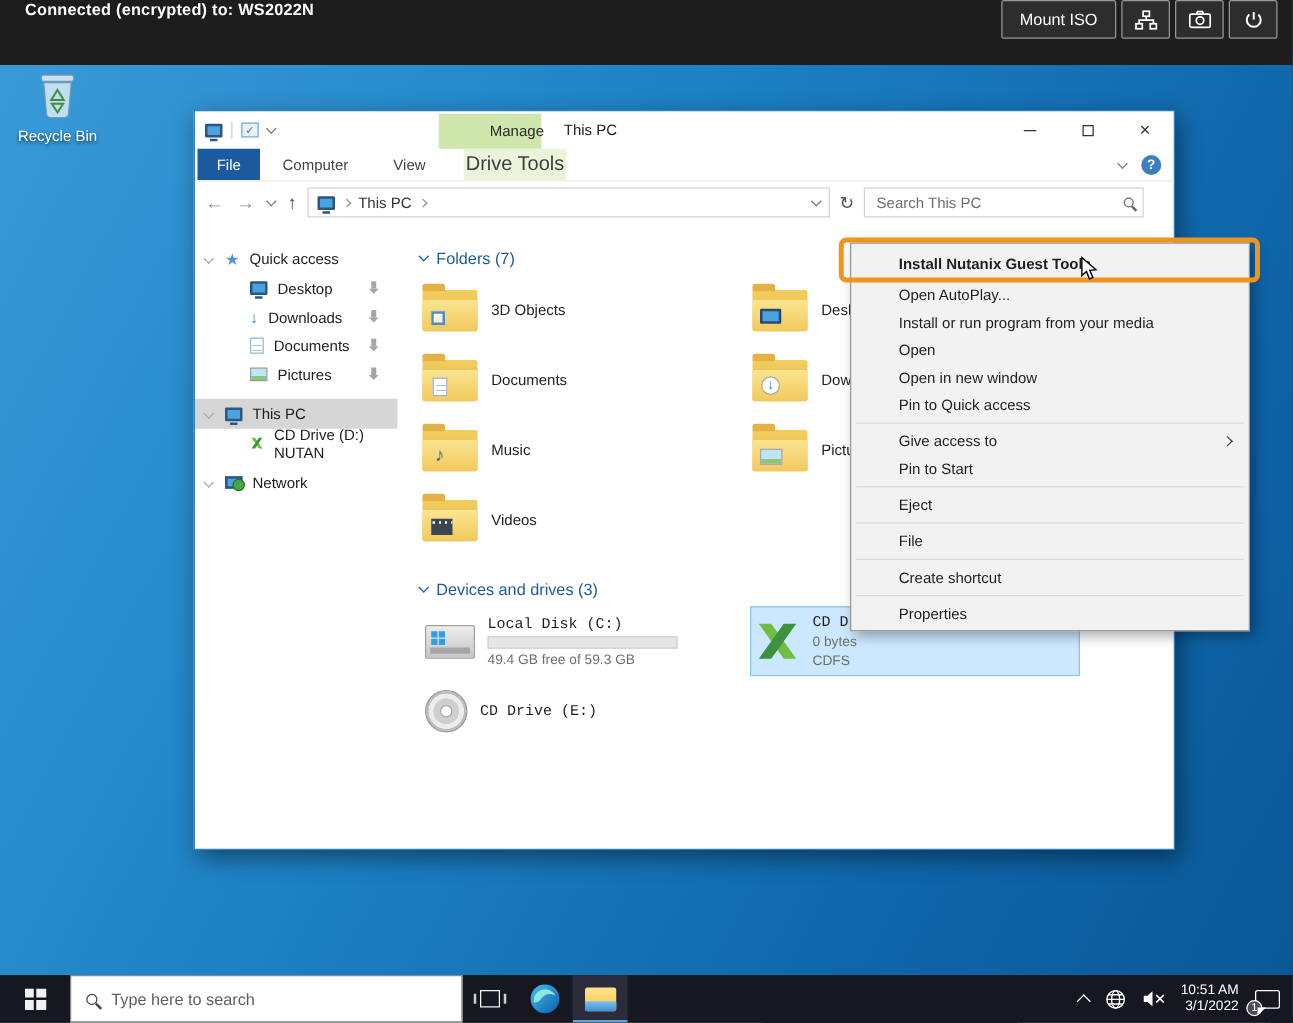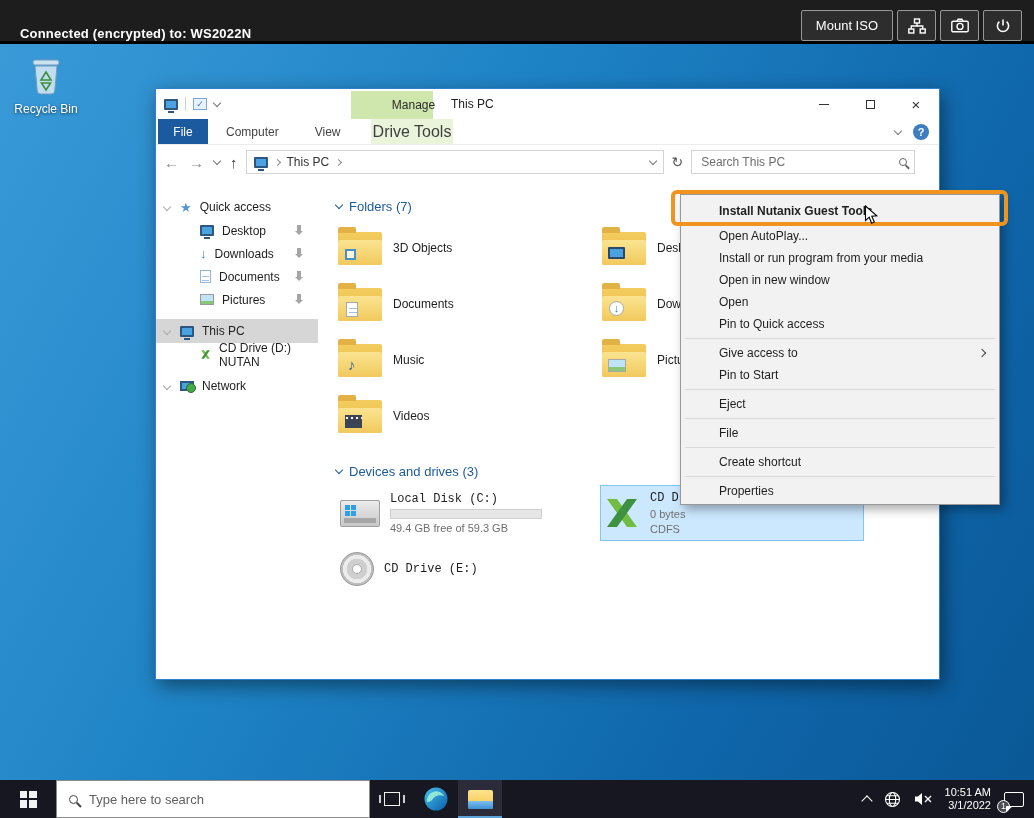--- a/index.html
+++ b/index.html
@@ -1,21 +1,21 @@
 <!DOCTYPE html>
 <html><head>
 <meta charset="utf-8">
 <style>
   html,body{margin:0;padding:0;width:1034px;height:818px;overflow:hidden;
     font-family:"Liberation Sans",sans-serif;background:#000;}
   *{box-sizing:border-box;}
 
   
-  #console-bar{position:absolute;top:0;left:0;width:1034px;height:41px;background:#1d1d1d;
-    display:flex;align-items:flex-end;justify-content:space-between;padding:0 12px;z-index:30;}
+  #console-bar{position:absolute;top:0;left:0;width:1034px;height:52px;background:#1d1d1d;
+    display:flex;align-items:flex-start;justify-content:space-between;padding:0 12px;z-index:30;}
   .console-title{color:#fff;font-size:13px;font-weight:bold;letter-spacing:.2px;padding-left:8px;}
   .console-actions{display:flex;align-items:center;gap:4px;}
   .console-btn{height:31px;background:#2d2d2d;border:1px solid #979797;color:#fff;font-size:13px;
     display:flex;align-items:center;justify-content:center;padding:0 14px;border-radius:2px;cursor:default;}
   .icon-btn{width:39px;padding:0;}
 
   
   #desktop{position:absolute;top:44px;left:0;width:1034px;height:736px;
     background:linear-gradient(118deg,#3a9ad8 0%,#1e83c5 38%,#0f66aa 75%,#0a5896 100%);}
   #recycle-bin{position:absolute;left:10px;top:12px;width:72px;text-align:center;color:#fff;
@@ -446,22 +446,22 @@
       </div>
     </div>
   </div>
 
 </div>
 
 <div id="context-menu">
   <div class="menu-item default">Install Nutanix Guest Tools</div>
   <div class="menu-item">Open AutoPlay...</div>
   <div class="menu-item">Install or run program from your media</div>
+  <div class="menu-item">Open</div>
   <div class="menu-item">Open in new window</div>
-  <div class="menu-item">Open</div>
   <div class="menu-item">Pin to Quick access</div>
   <div class="menu-sep"></div>
   <div class="menu-item">
     <span>Give access to</span>
     <span class="submenu-chev"></span>
   </div>
   <div class="menu-item">Pin to Start</div>
   <div class="menu-sep"></div>
   <div class="menu-item">Eject</div>
   <div class="menu-sep"></div>

